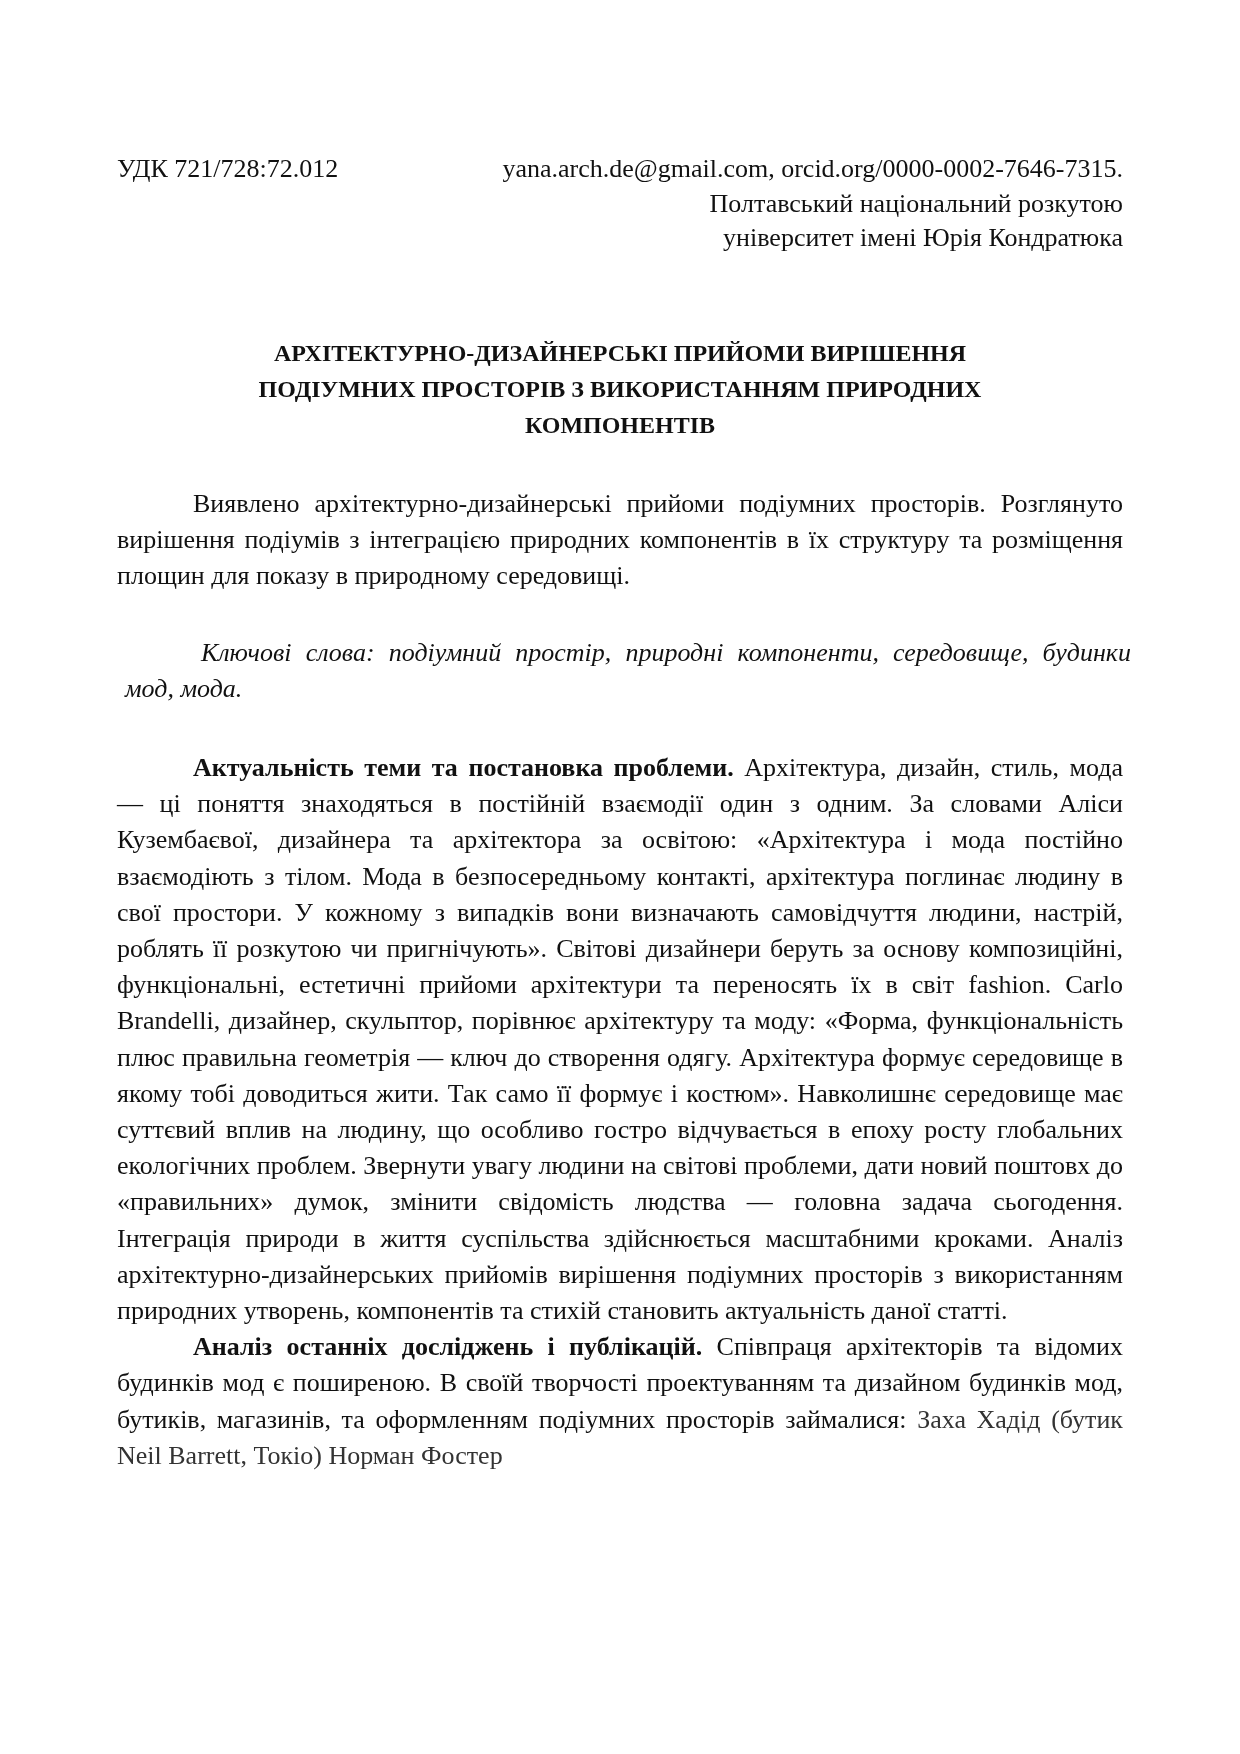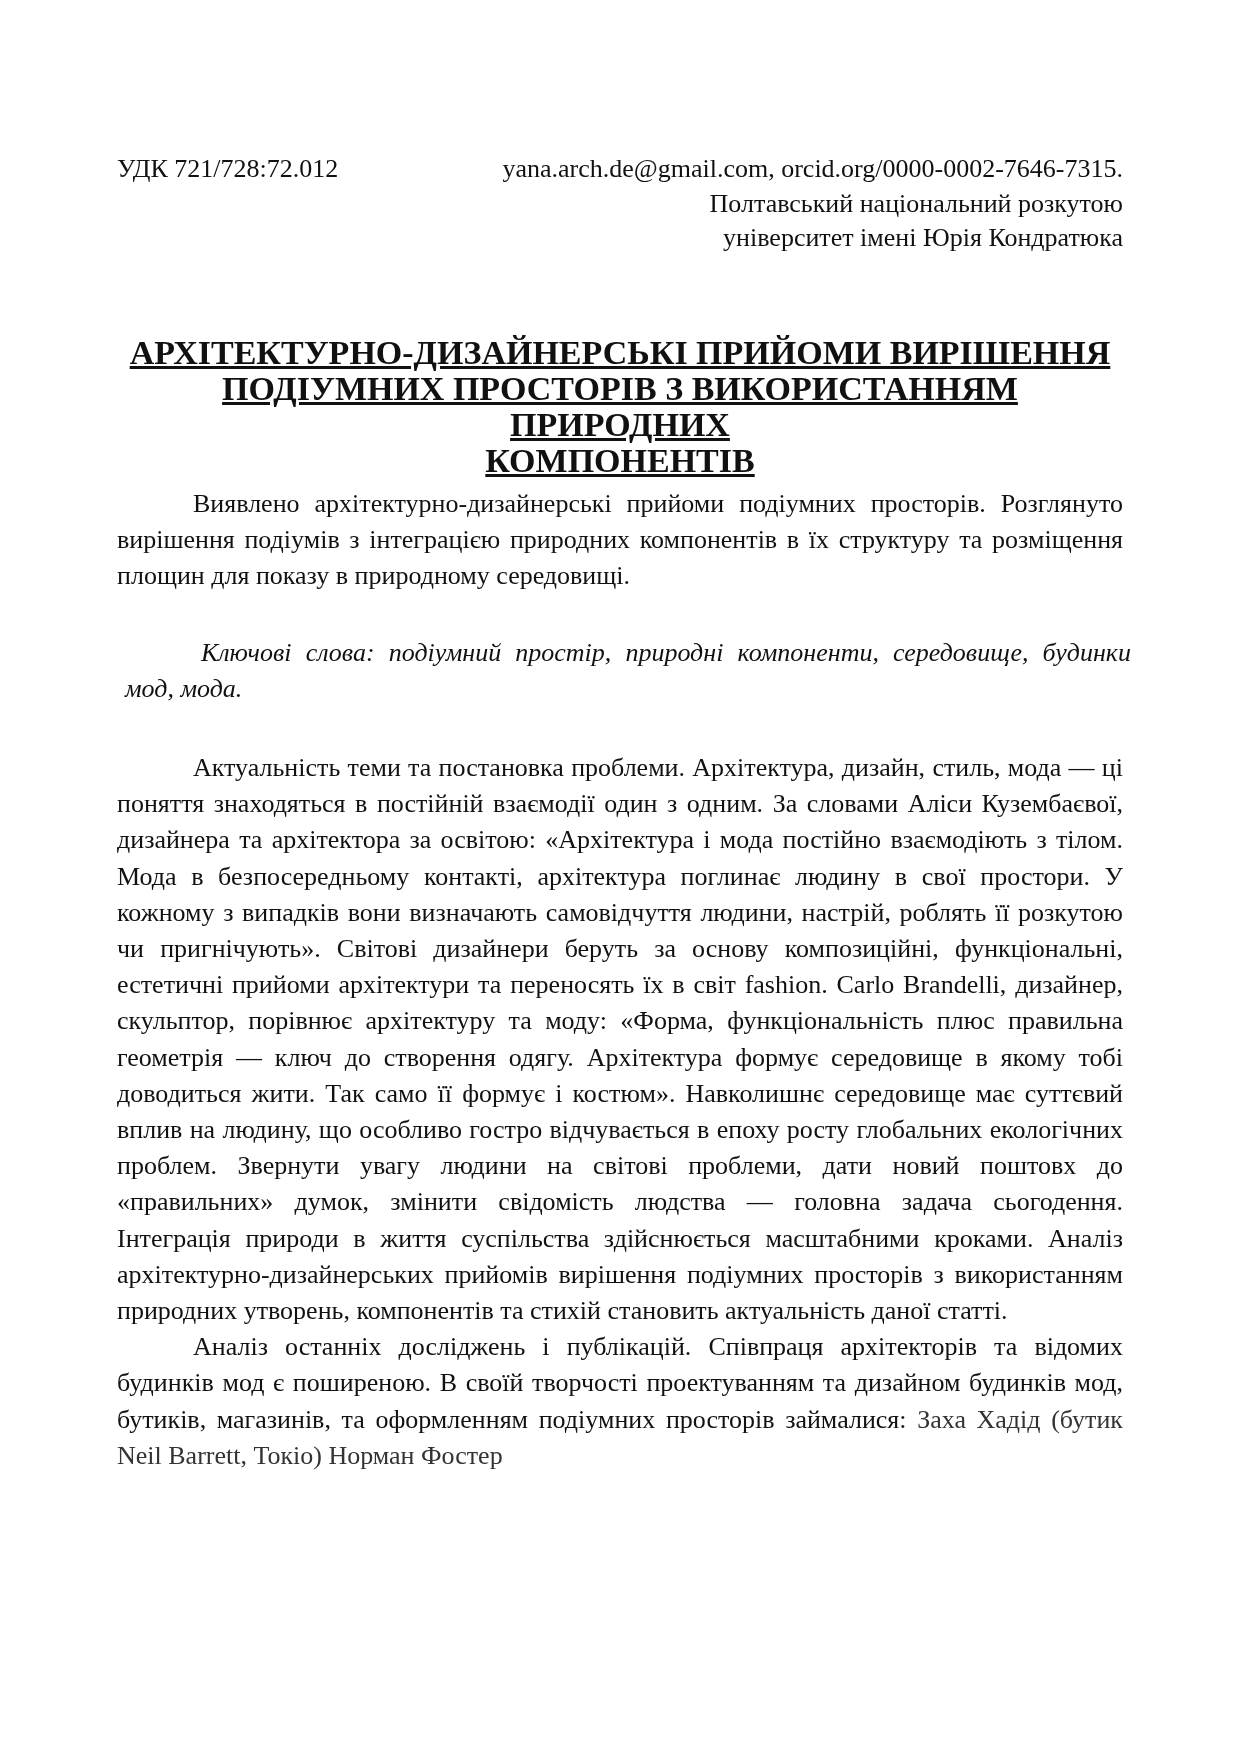--- a/index.html
+++ b/index.html
@@ -3,28 +3,28 @@
 <meta charset="utf-8">
 <style>
   html, body { margin: 0; padding: 0; background: #ffffff; }
   body { width: 1240px; height: 1754px; position: relative; overflow: hidden;
          font-family: "Liberation Serif", "DejaVu Serif", serif; color: #111; }
   .page { position: absolute; left: 117px; top: 0; width: 1006px; }
   .header-row { position: absolute; top: 152px; left: 0; width: 1006px; font-size: 26px; line-height: 34px; }
   .udk { position: absolute; left: 0; top: 0; }
   .author-block { position: absolute; right: 0; top: 0; text-align: right; font-size: 26px; line-height: 34.5px; }
   .title { position: absolute; top: 335px; left: 0; width: 1006px; text-align: center; font-weight: bold;
-           font-size: 34px; line-height: 36px; letter-spacing: 0px; text-decoration: underline; }
+           font-size: 24px; line-height: 36px; letter-spacing: 0px; }
   .abstract { position: absolute; top: 486px; left: 0; width: 1006px; font-size: 26px;
               line-height: 36px; text-align: justify; text-indent: 76px; }
   .keywords { position: absolute; top: 635px; left: 8px; width: 1006px; font-style: italic; font-size: 26px;
               line-height: 36px; text-align: justify; text-indent: 76px; }
   .body { position: absolute; top: 750px; left: 0; width: 1006px; font-size: 26px; line-height: 36.2px; text-align: justify; }
   .body p { margin: 0; text-indent: 76px; }
-  .body b { font-weight: normal; margin-top: 24px; }
+  .body b { font-weight: bold; margin-top: 24px; }
   .grey { color: #333; }
 </style>
 </head>
 <body>
 
 <div class="page">
   <div class="header-row">
     <div class="udk">УДК 721/728:72.012</div>
     <div class="author-block">
       <div>yana.arch.de@gmail.com, orcid.org/0000-0002-7646-7315.</div>

